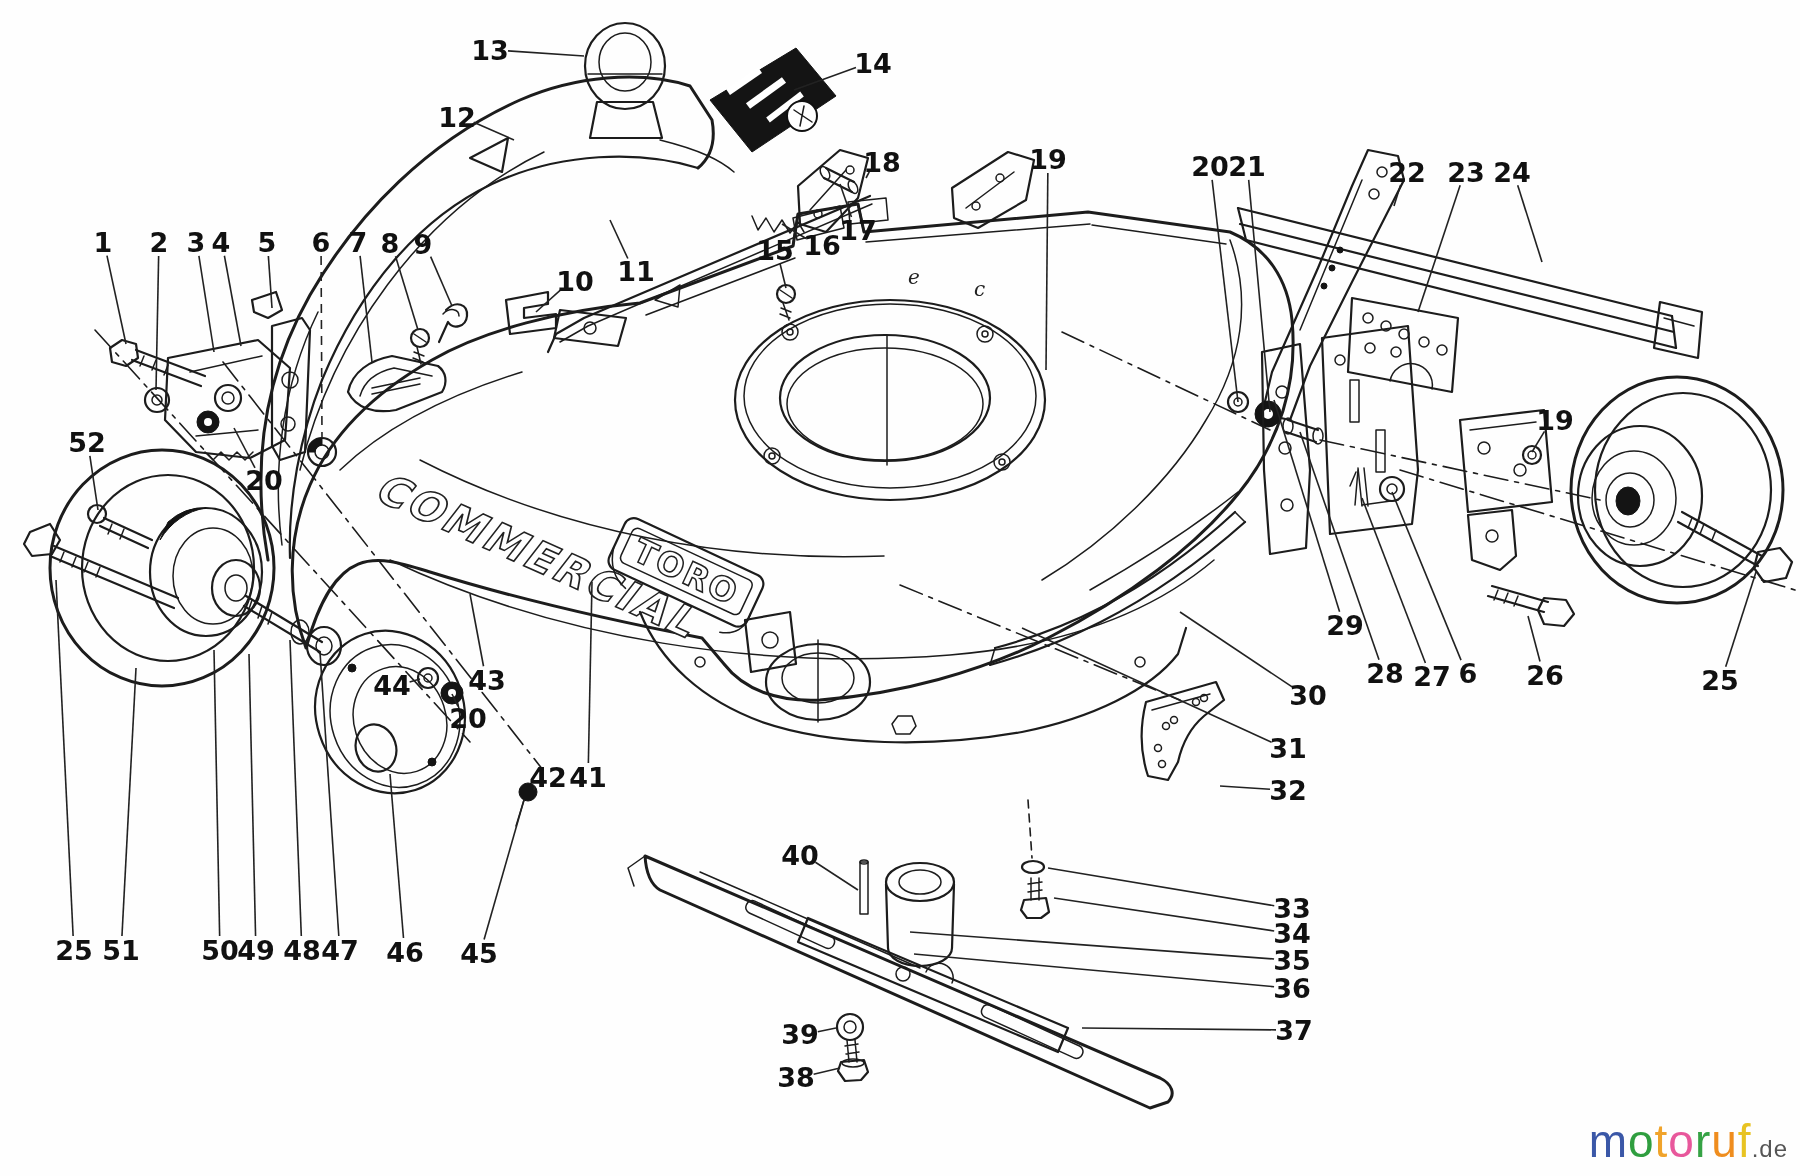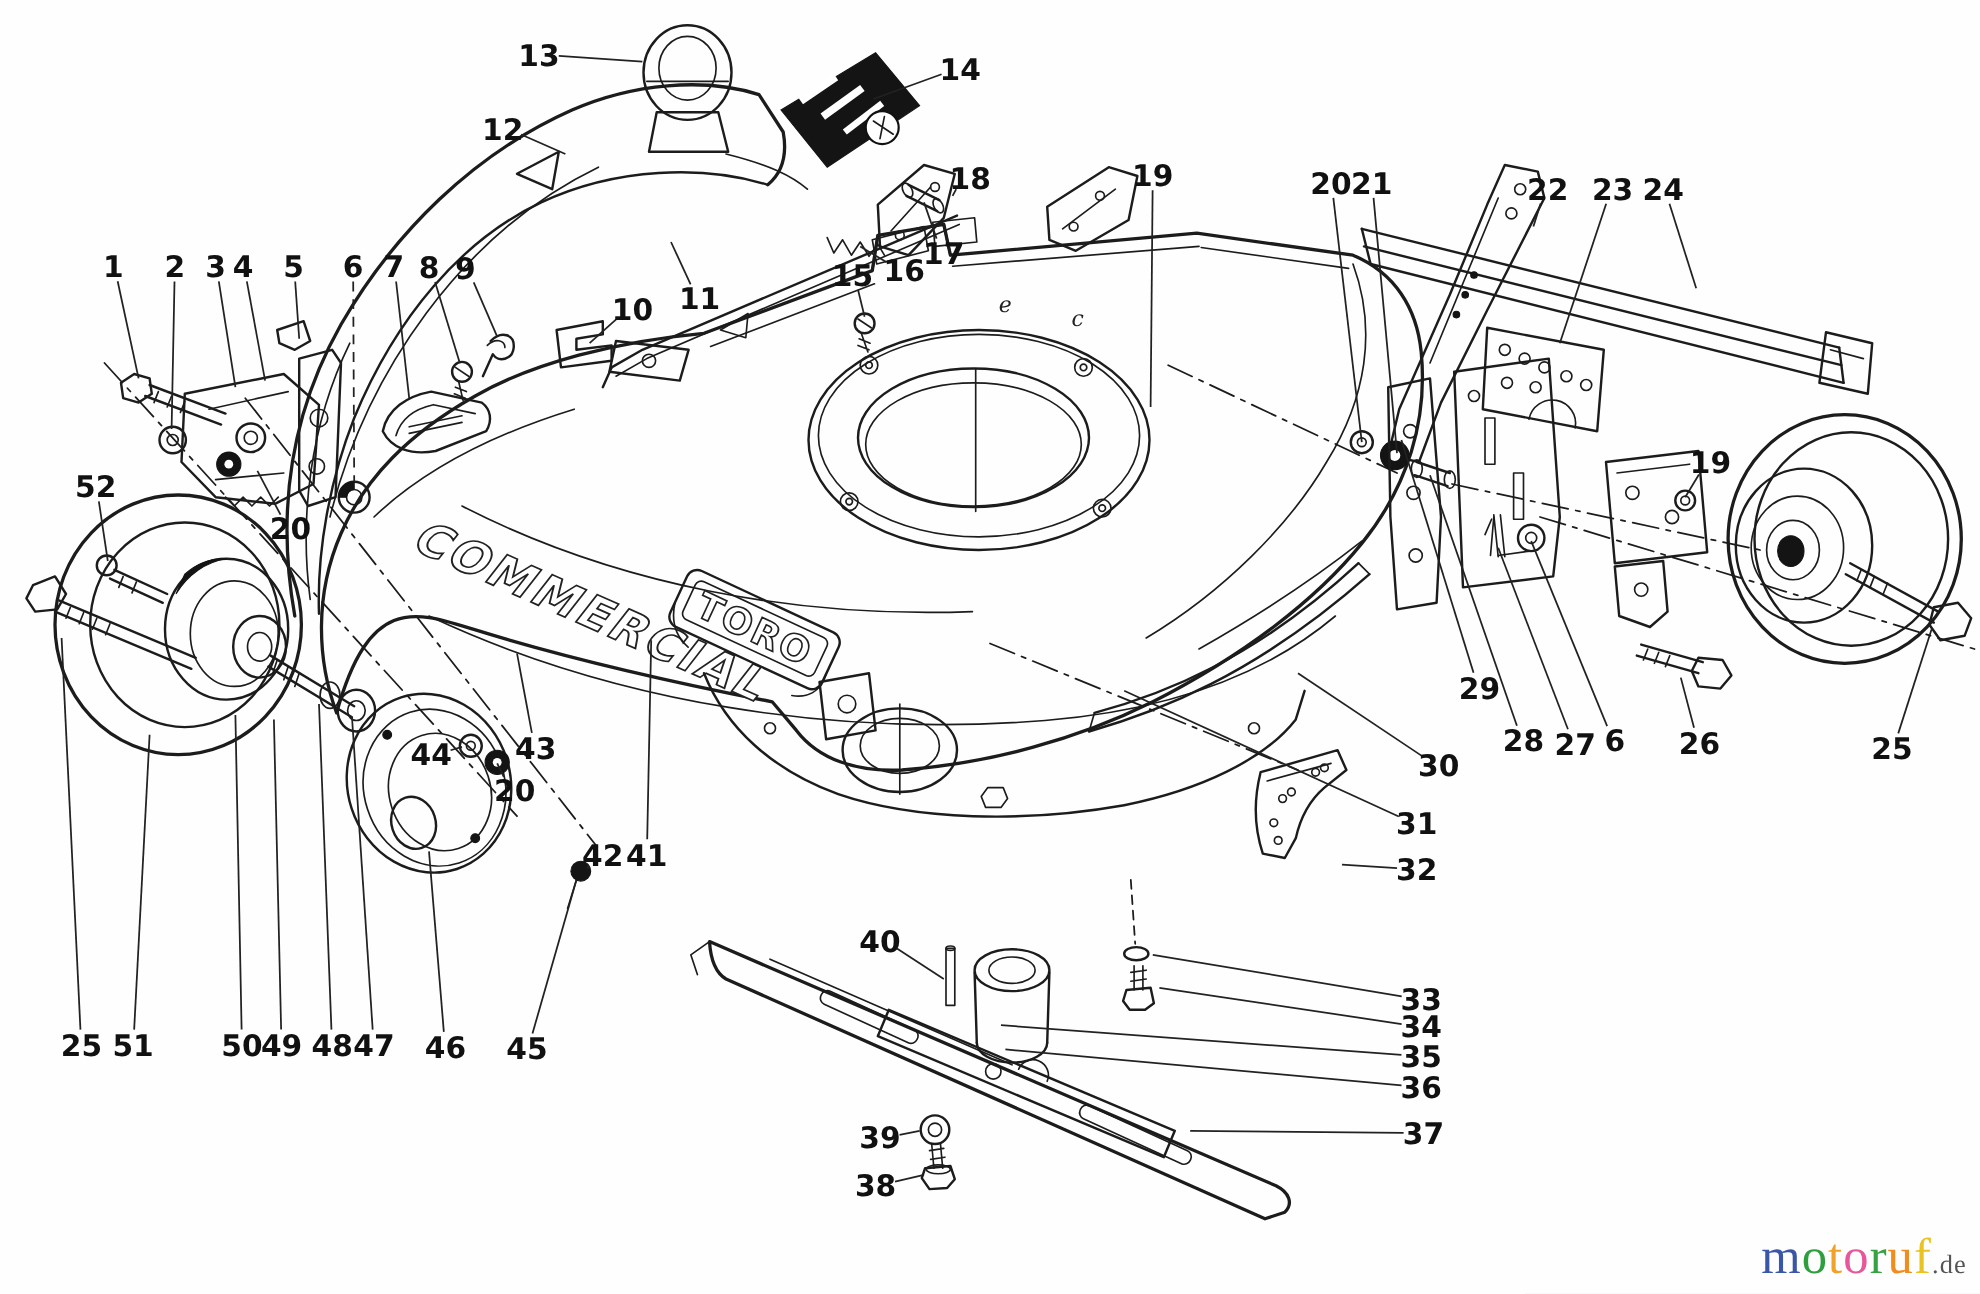--- a/index.html
+++ b/index.html
@@ -9,21 +9,21 @@
   .art{stroke:#1c1c1c;fill:none;stroke-width:2.2;stroke-linecap:round;stroke-linejoin:round;}
   .thin{stroke-width:1.5;}
   .thick{stroke-width:3;}
   .dark{fill:#141414;stroke:#141414;}
   .dashdot{stroke-dasharray:24 7 4 7;stroke-width:1.6;}
   .dashed{stroke-dasharray:8 6;stroke-width:1.6;}
   .callout-label{font-family:"DejaVu Sans", sans-serif;font-weight:700;font-size:27px;fill:#111;}
   .leader{stroke:#222;stroke-width:1.6;fill:none;}
   .emboss{font-family:"DejaVu Sans", sans-serif;font-weight:700;fill:#ffffff;stroke:#222;}
   .deckmark{font-family:"DejaVu Serif", serif;font-style:italic;font-size:20px;fill:#222;}
-  #watermark{position:absolute;right:12px;bottom:8px;font-family:Liberation Serif, serif;
+  #watermark{position:absolute;right:12px;bottom:8px;font-family:Liberation Sans, sans-serif;
              font-size:46px;letter-spacing:1px;}
   #watermark .suffix{font-size:24px;}
 </style>
 </head>
 <body>
 
 <div id="stage">
 <svg width="1800" height="1176" viewBox="0 0 1800 1176">
 
   <g>

